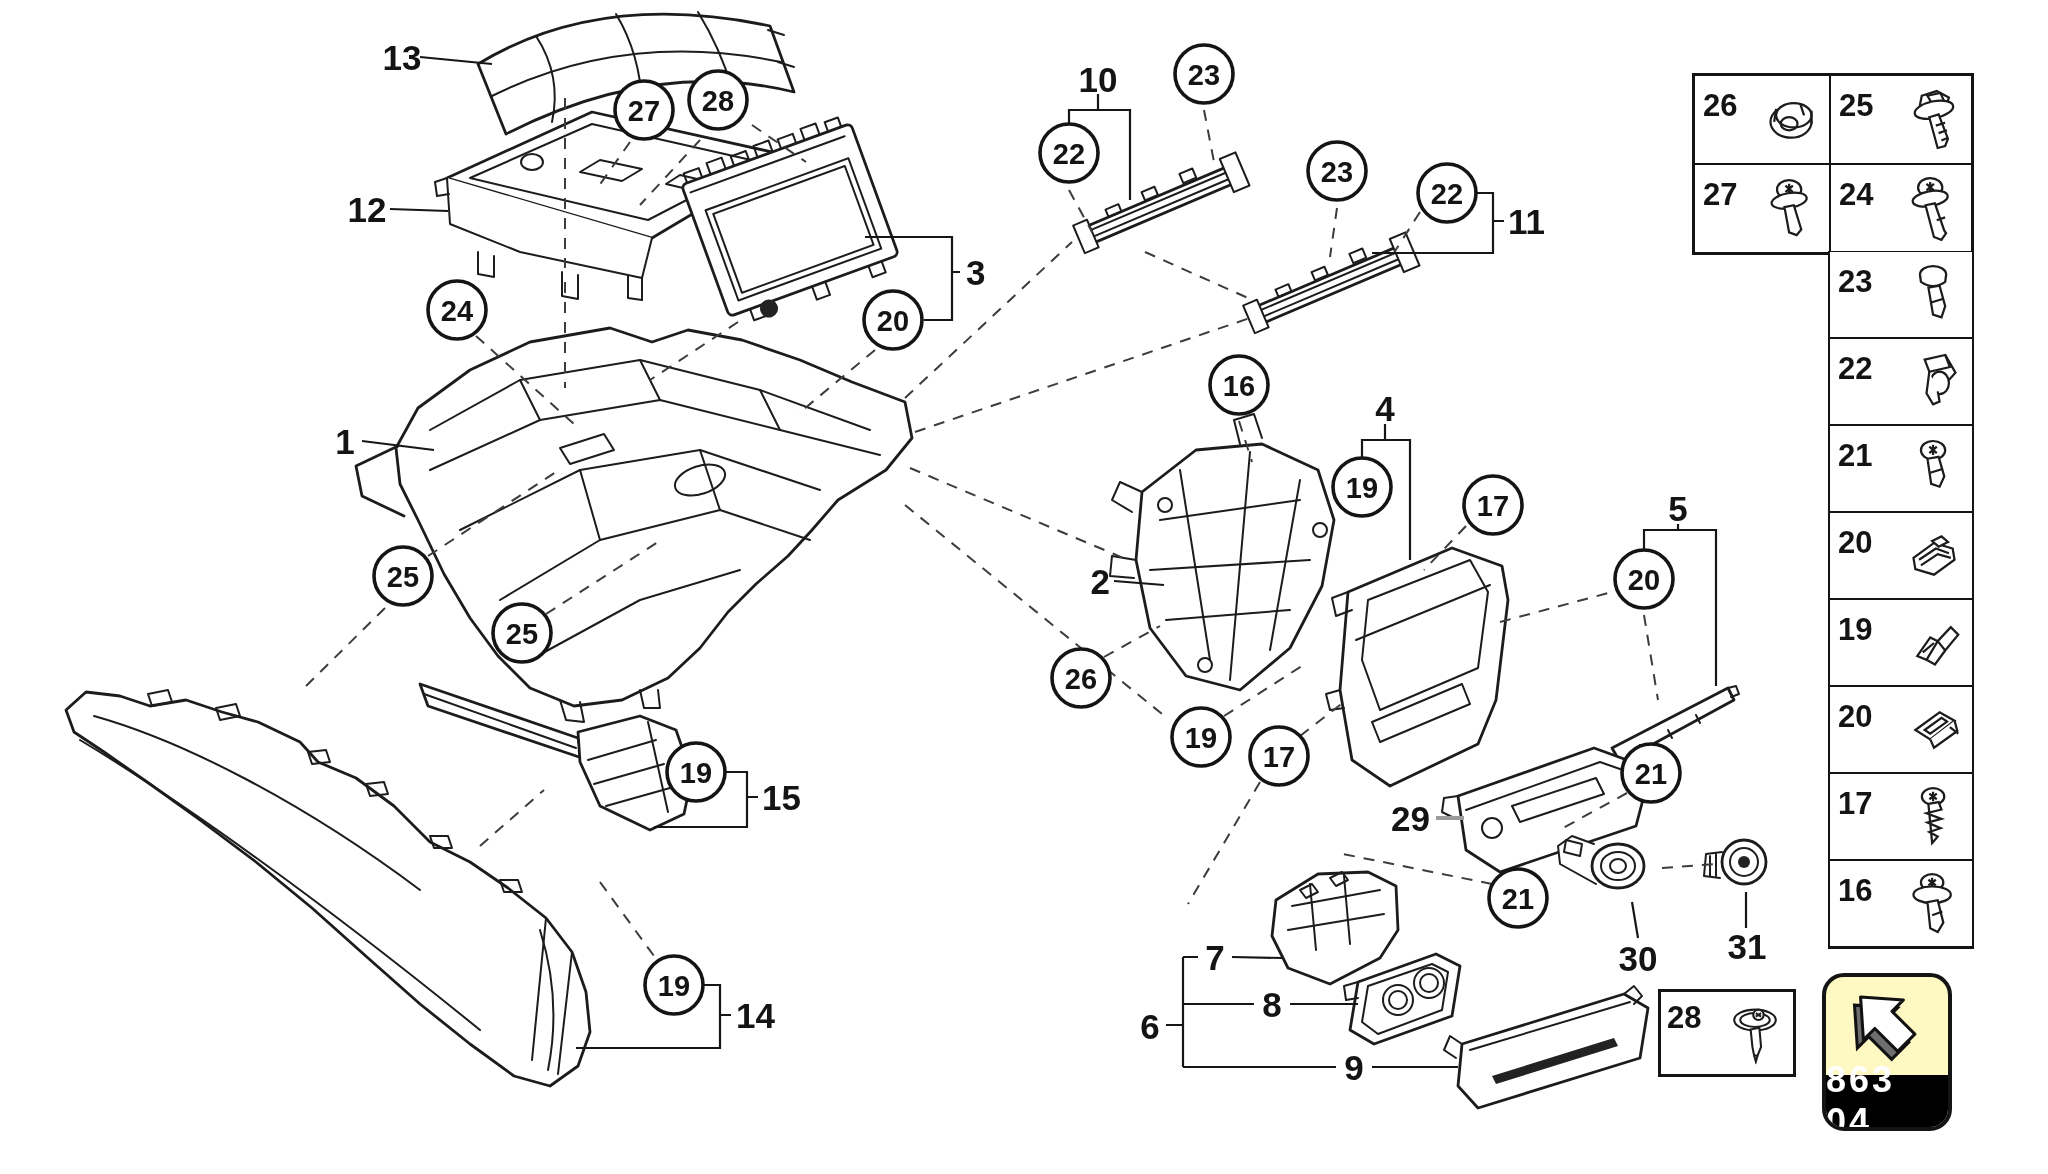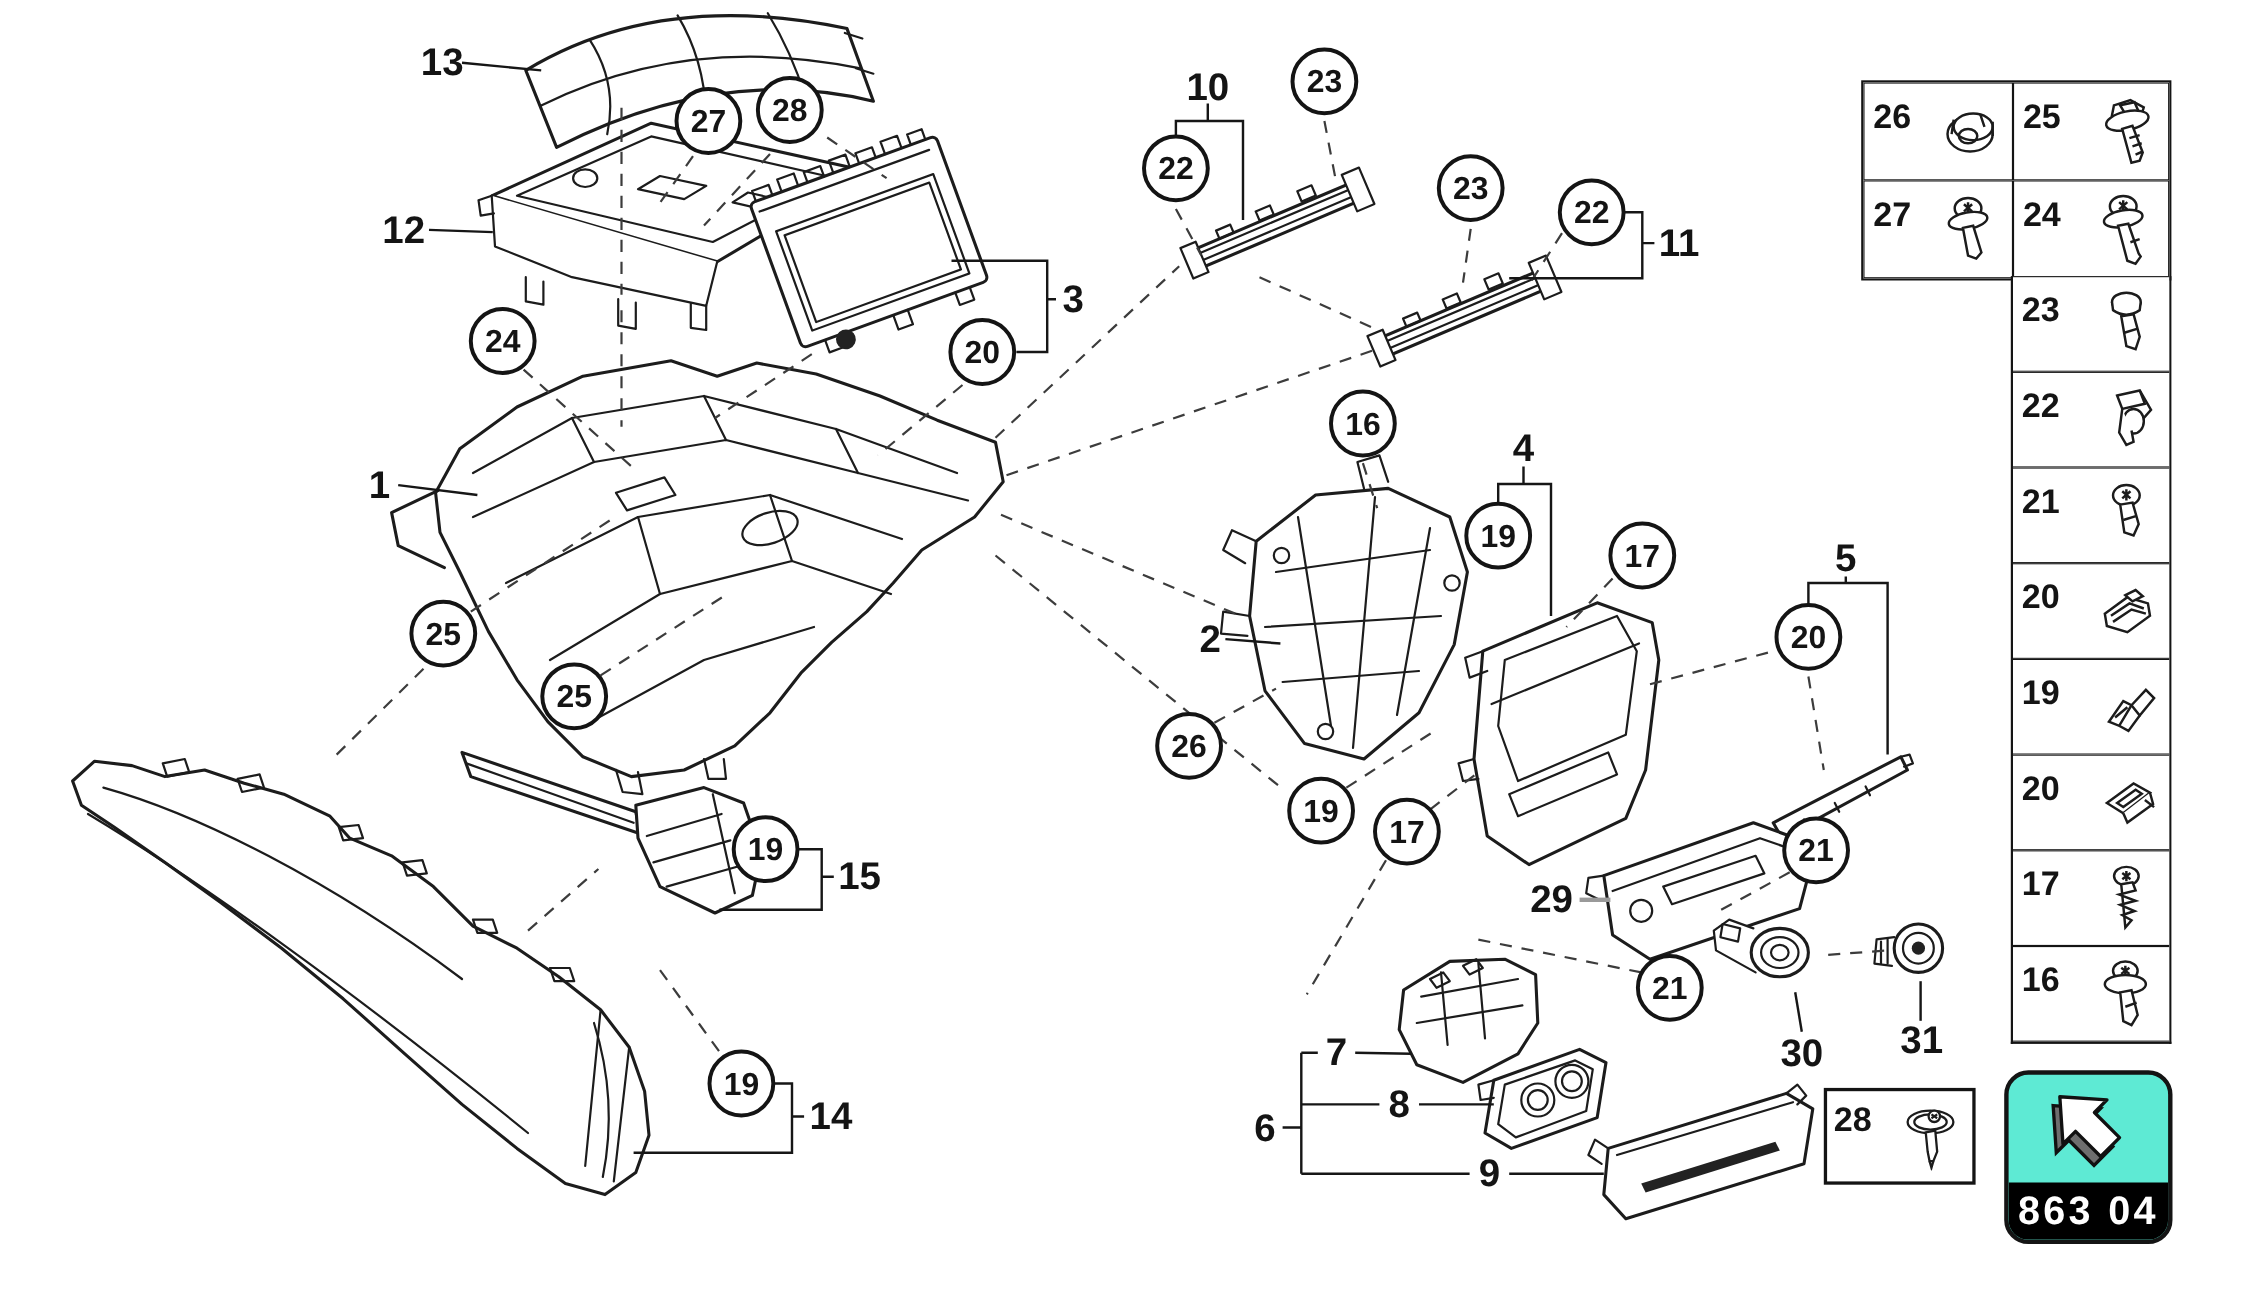--- a/index.html
+++ b/index.html
@@ -28,22 +28,22 @@
   .fcell{box-sizing:border-box;height:89px;border:1.6px solid #141414;background:#fff;
          display:flex;align-items:center;padding:4px 4px 4px 8px;gap:4px;}
   .fcol .fcell{height:87px;border-left:none;border-right:none;}
   .fnum{font:700 31px "Liberation Sans",sans-serif;color:#141414;align-self:flex-start;margin-top:8px;}
   .ficon{stroke:#1c1c1c;fill:none;stroke-width:2.4px;margin-left:auto;margin-right:6px;}
   
   .inset{position:absolute;left:1658px;top:989px;width:138px;height:88px;border:3px solid #141414;
          background:#fff;box-sizing:border-box;display:flex;align-items:center;padding:2px 6px;}
   .inset .fnum{margin-top:6px;}
   
-  .badge{position:absolute;left:1822px;top:973px;width:153px;height:158px;border:4px solid #141414;
-         border-radius:22px;background:#5eead4;box-sizing:border-box;overflow:hidden;
+  .badge{position:absolute;left:1822px;top:973px;width:130px;height:158px;border:4px solid #141414;
+         border-radius:22px;background:#fef9c3;box-sizing:border-box;overflow:hidden;
          display:flex;flex-direction:column;}
   .badge-top{flex:1;display:flex;align-items:center;justify-content:center;}
   .badge-band{height:52px;background:#000;color:#fff;display:flex;align-items:center;justify-content:center;
          font:700 36px "Liberation Sans",sans-serif;letter-spacing:3px;}
 </style>
 </head>
 <body>
 
 <div class="stage">
 

